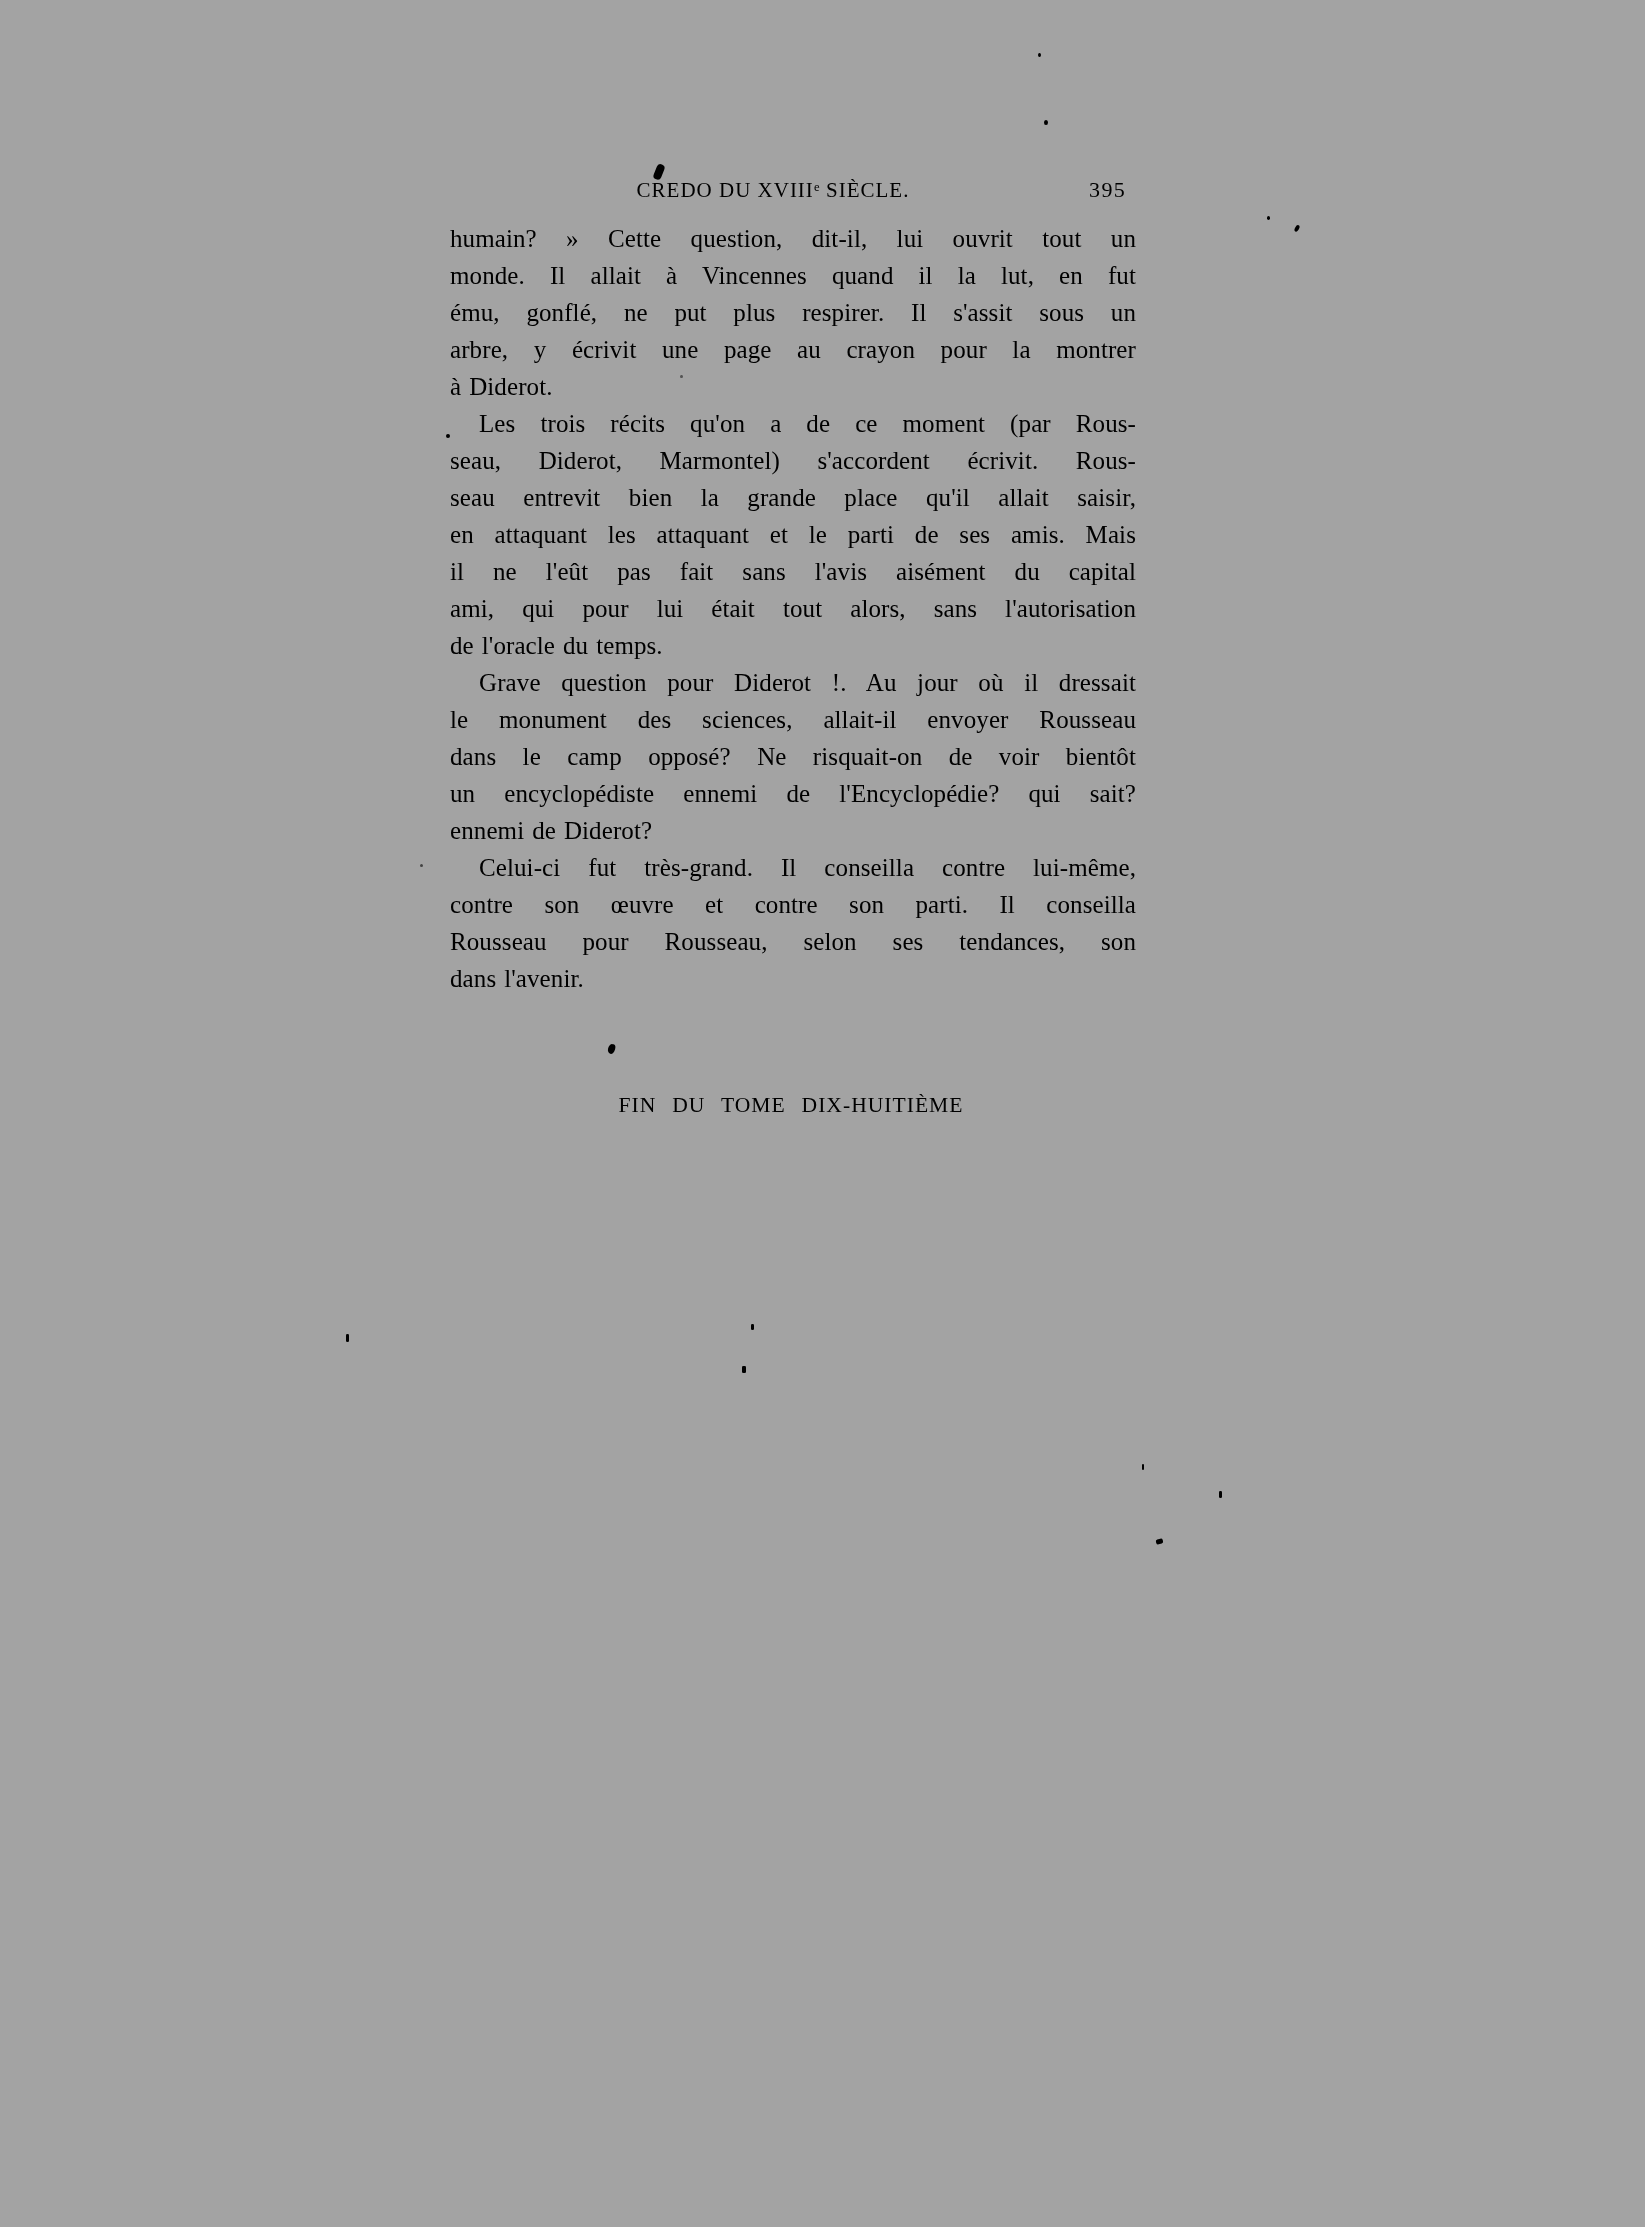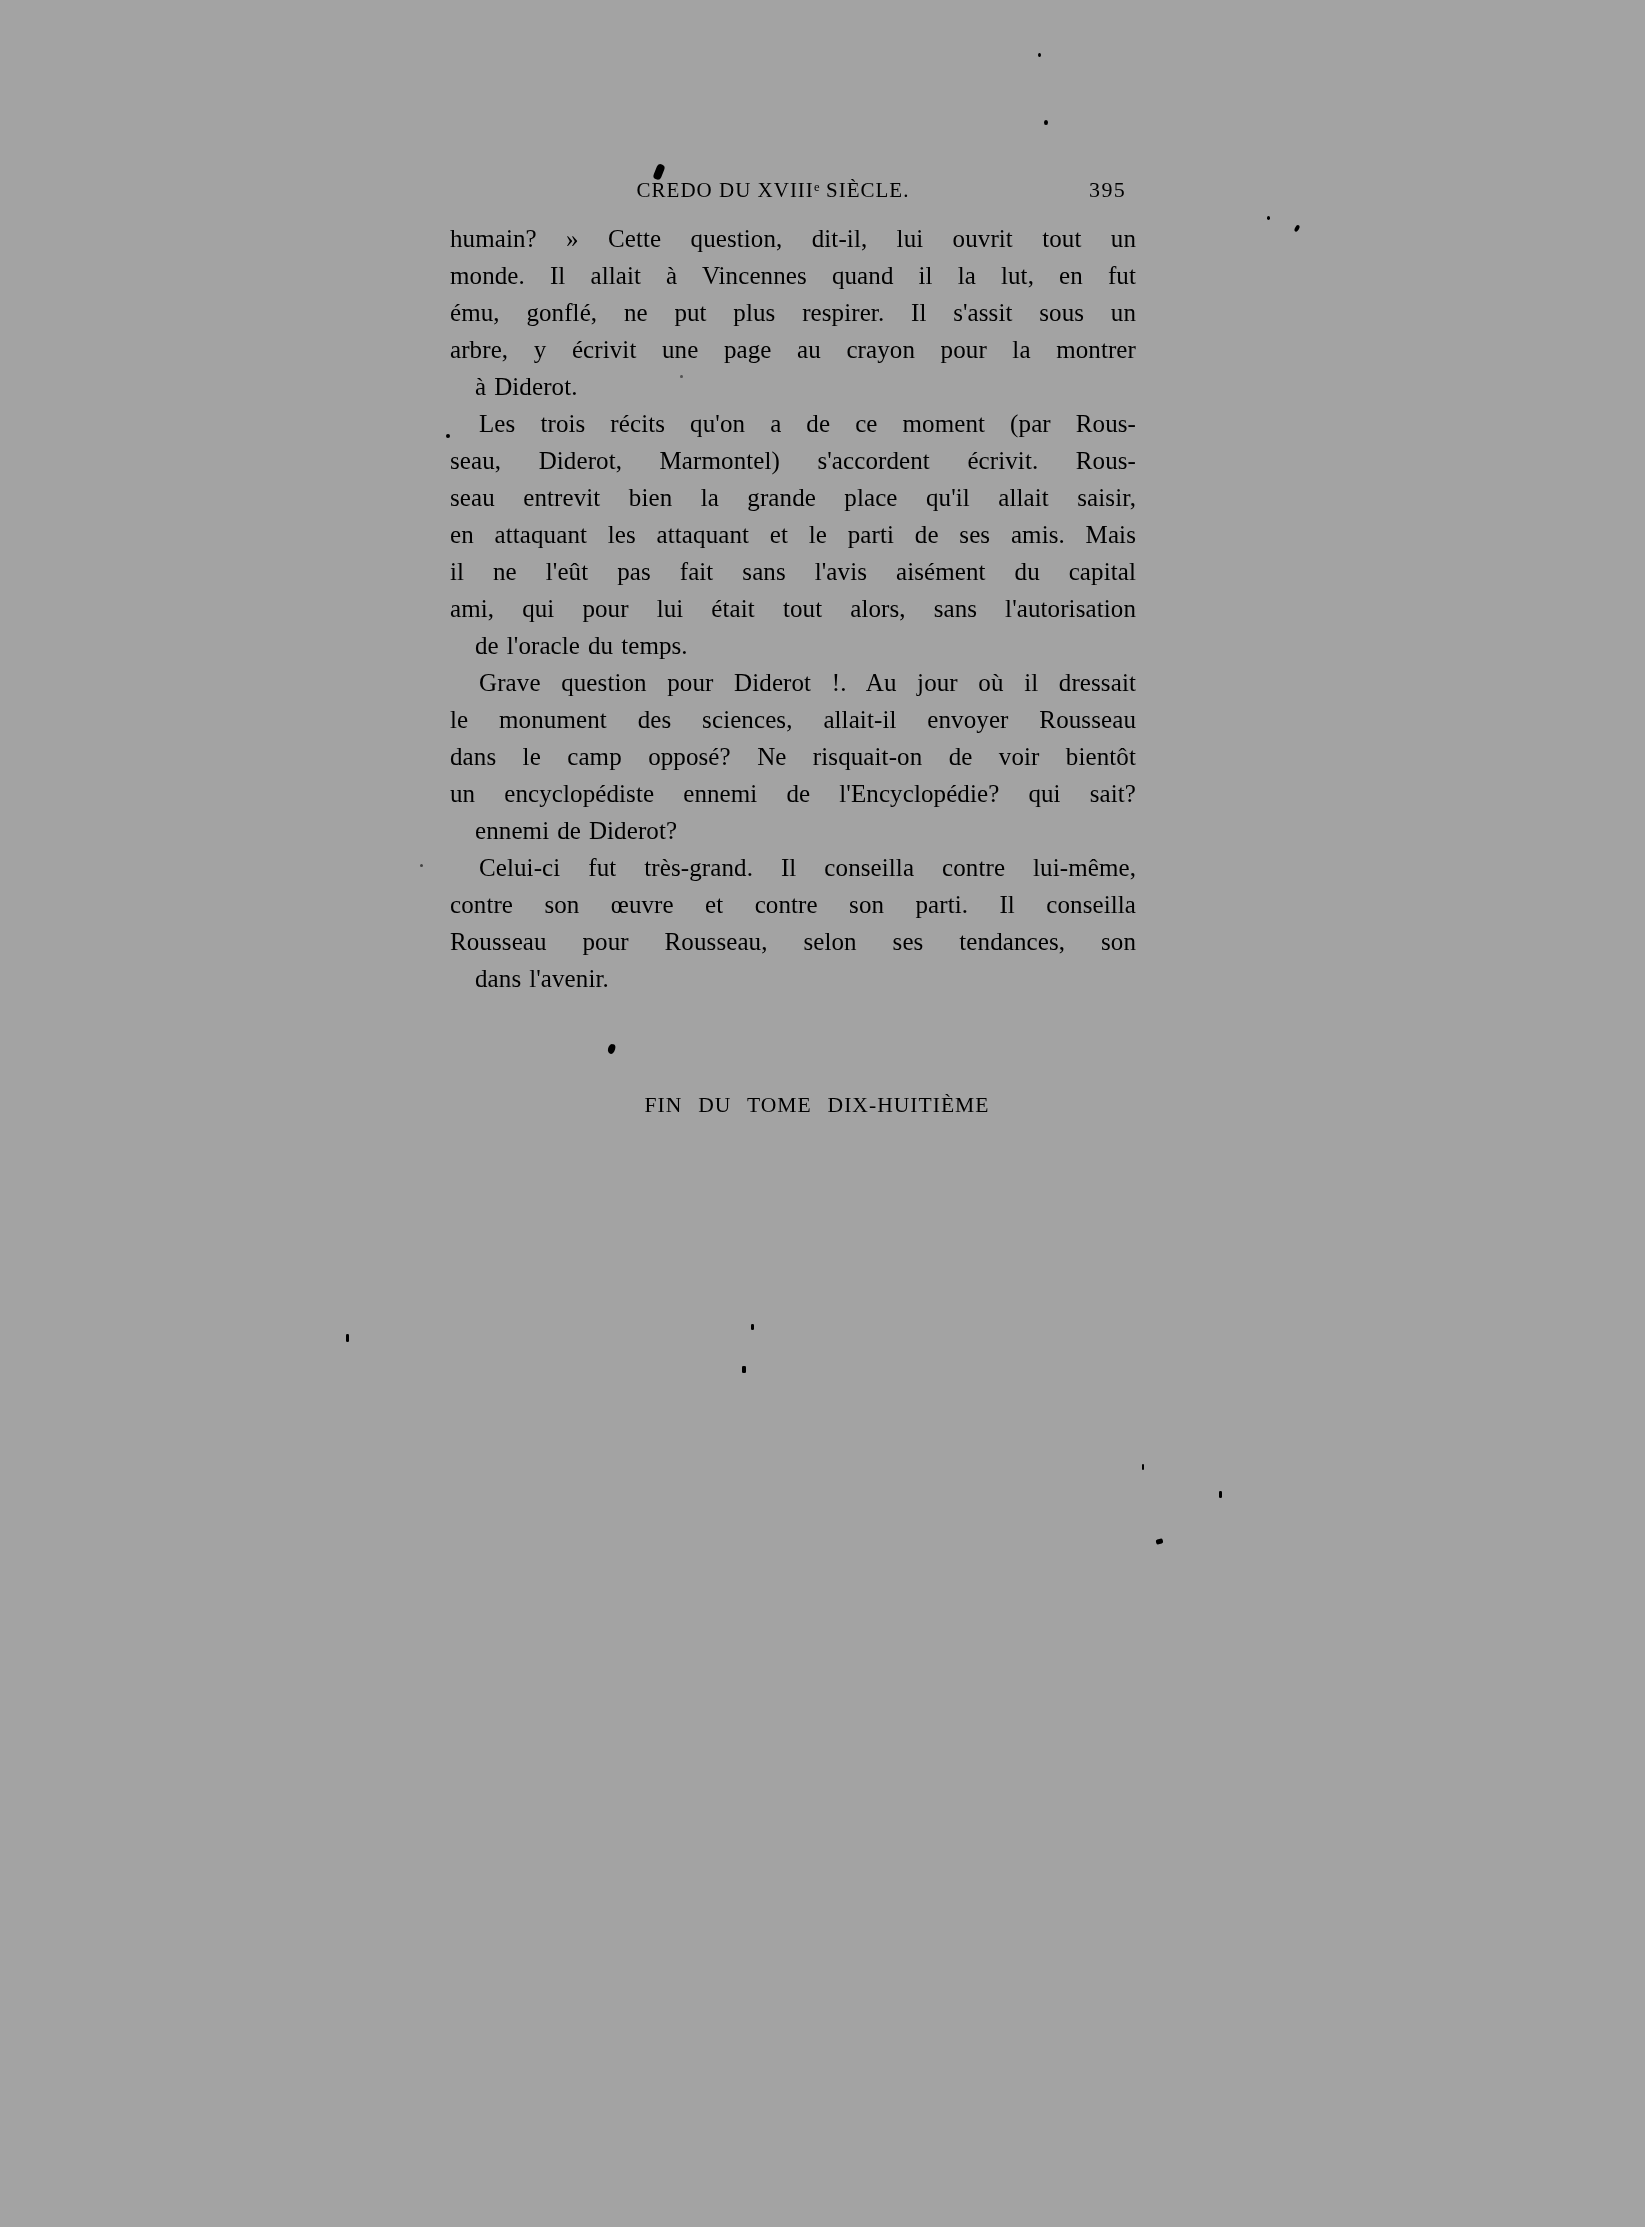--- a/index.html
+++ b/index.html
@@ -56,38 +56,38 @@
     line-height: 37px;
     word-spacing: 1.6px;
     letter-spacing: 0.1px;
   }
   .ln {
     text-align: justify;
     text-align-last: justify;
     white-space: nowrap;
   }
   .ln.ind { text-indent: 29px; }
-  .ln.end { text-align-last: left; margin-left: 25px; }
+  .ln.end { text-align-last: left; }
 
   
   .separator-dot {
     position: absolute;
     left: 608px;
     top: 1044px;
     width: 7px;
     height: 10.2px;
     background: #000;
     border-radius: 50% 40% 50% 50%;
     transform: rotate(14deg);
   }
 
   
   .tome-end {
     position: absolute;
-    left: 474px;
+    left: 448px;
     top: 1093px;
     width: 686px;
     text-align: center;
     font-size: 21.6px;
     letter-spacing: 1px;
     word-spacing: 9.5px;
     white-space: nowrap;
   }
 
   

